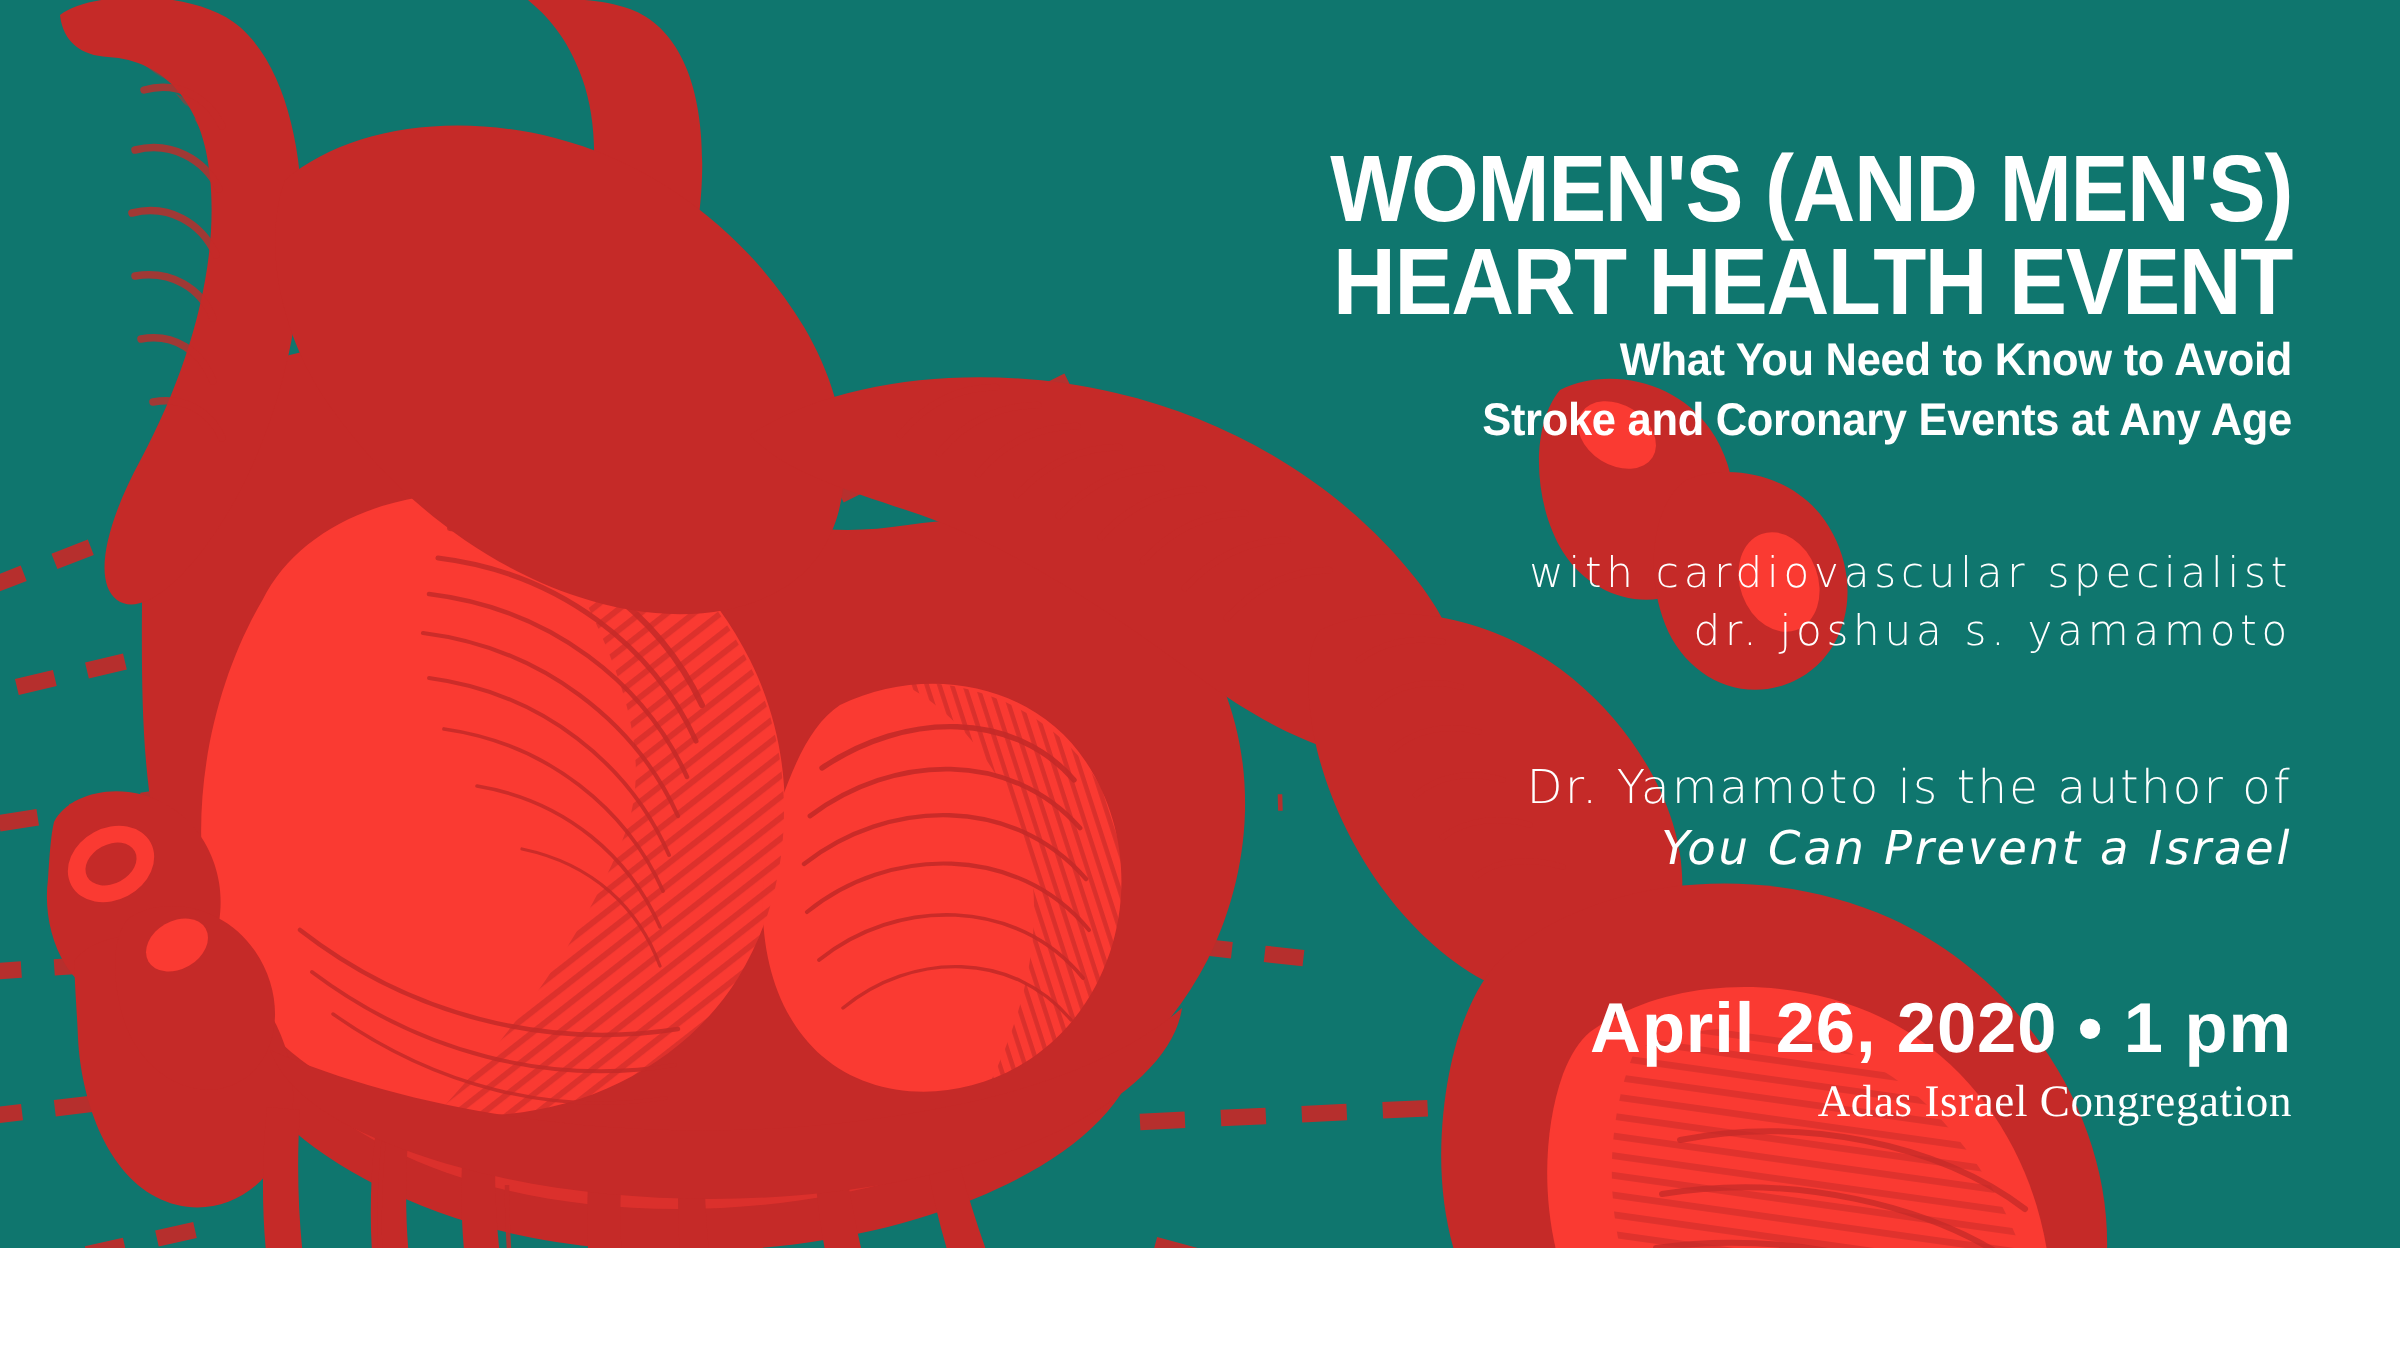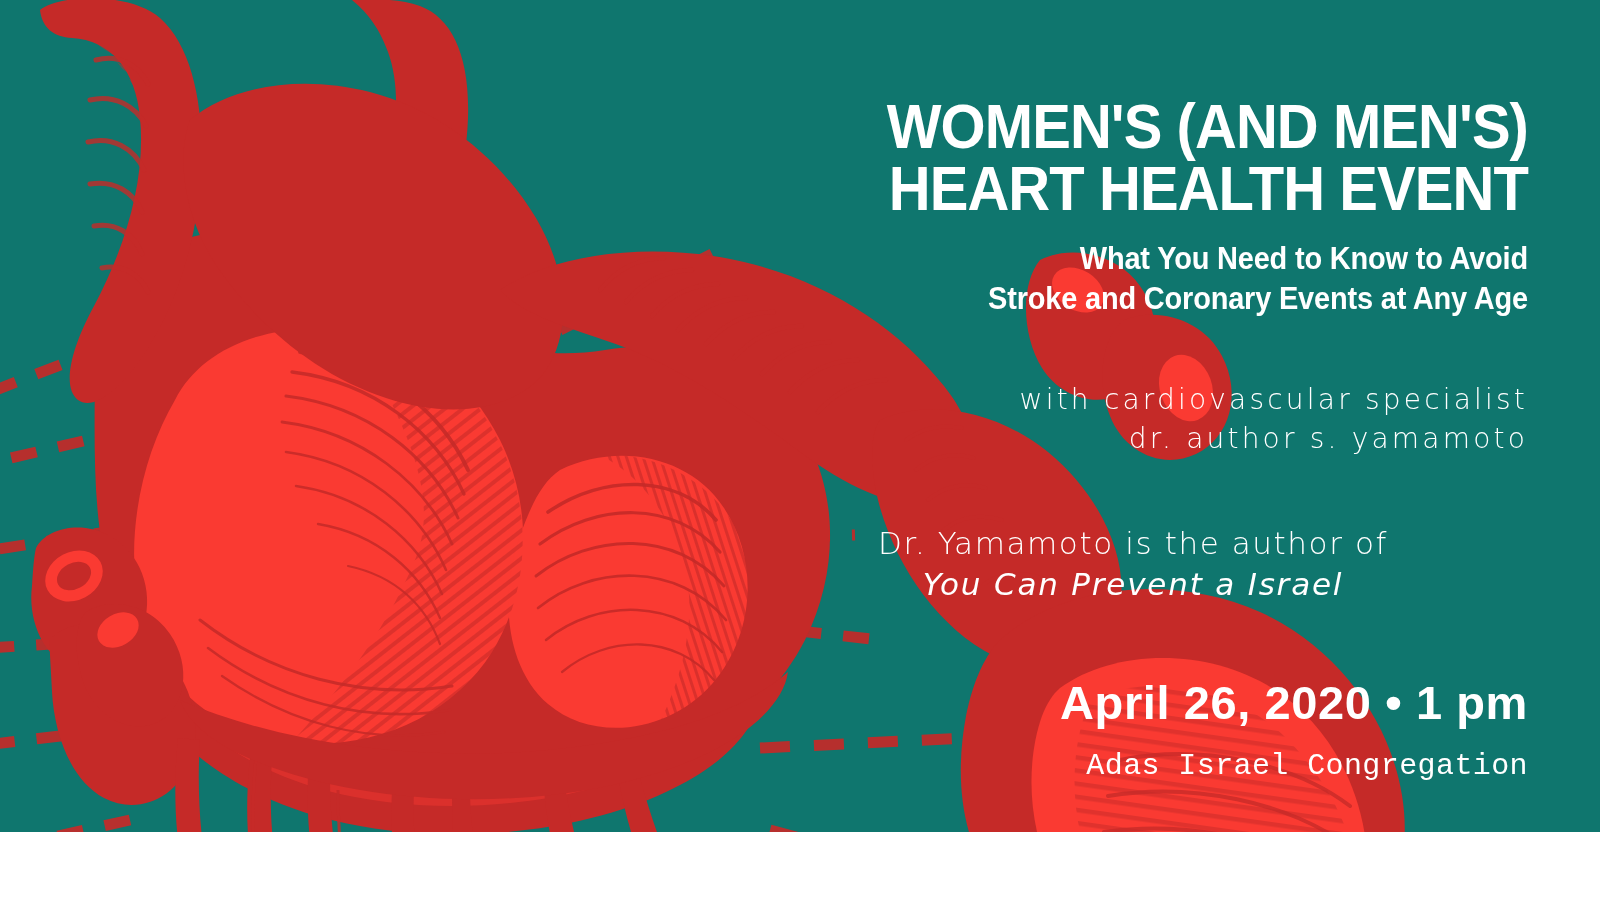--- a/index.html
+++ b/index.html
@@ -44,21 +44,21 @@
     font-size: 63px;
     line-height: 0.98;
     letter-spacing: -1.0px;
     color: #ffffff;
     white-space: nowrap;
     transform: scaleX(0.92);
     transform-origin: right center;
   }
 
   .subtitle-block {
-    margin-top: 20px;
+    margin-top: 2px;
   }
   .subtitle-line {
     font-family: "Liberation Sans Narrow", "Liberation Sans", sans-serif;
     font-weight: 700;
     font-size: 30.5px;
     line-height: 1.28;
     letter-spacing: -0.2px;
     white-space: nowrap;
     transform: scaleX(0.95);
     transform-origin: right center;
@@ -79,46 +79,45 @@
   .author-block {
     margin-top: 64px;
   }
   .author-line {
     font-family: "DejaVu Sans", sans-serif;
     font-weight: 300;
     font-size: 31px;
     line-height: 1.32;
     letter-spacing: 1.6px;
     white-space: nowrap;
-    text-align: center;
   }
   .author-line.book {
     font-style: italic;
     letter-spacing: 1.8px;
   }
 
   .when-block {
     margin-top: 72px;
   }
   .date-line {
     font-family: "Liberation Sans Narrow", "Liberation Sans", sans-serif;
     font-weight: 700;
     font-size: 47px;
     line-height: 1.12;
     letter-spacing: 0.6px;
     white-space: nowrap;
   }
   .venue-line {
-    font-family: Liberation Mono, monospace;
+    font-family: Liberation Serif, serif;
     font-weight: 400;
     font-size: 30px;
     line-height: 1.22;
     letter-spacing: 0.4px;
     white-space: nowrap;
-    margin-top: 19px;
+    margin-top: 6px;
   }
 </style>
 </head>
 <body>
 
 <div id="poster">
 
   <svg id="art-layer" viewBox="0 0 1600 900" preserveAspectRatio="none" xmlns="http://www.w3.org/2000/svg">
     <defs>
       <clipPath id="frameClip">
@@ -474,21 +473,21 @@
       <div class="title-line">HEART HEALTH EVENT</div>
     </div>
 
     <div class="subtitle-block">
       <div class="subtitle-line">What You Need to Know to Avoid</div>
       <div class="subtitle-line">Stroke and Coronary Events at Any Age</div>
     </div>
 
     <div class="speaker-block">
       <div class="speaker-line">with cardiovascular specialist</div>
-      <div class="speaker-line">dr. author s. yamamoto</div>
+      <div class="speaker-line">dr. joshua s. yamamoto</div>
     </div>
 
     <div class="author-block">
       <div class="author-line">Dr. Yamamoto is the author of</div>
       <div class="author-line book">You Can Prevent a Israel</div>
     </div>
 
     <div class="when-block">
       <div class="date-line">April 26, 2020 • 1 pm</div>
       <div class="venue-line">Adas Israel Congregation</div>

